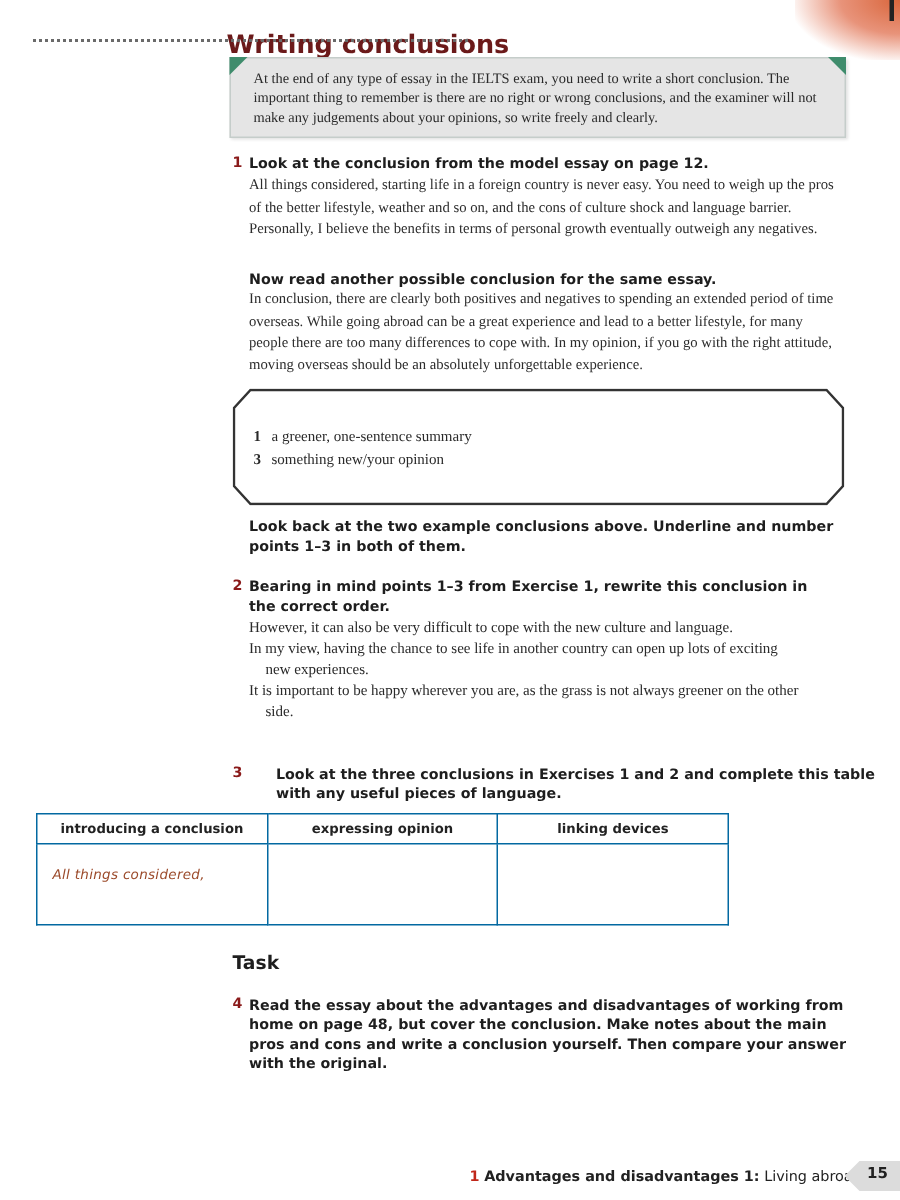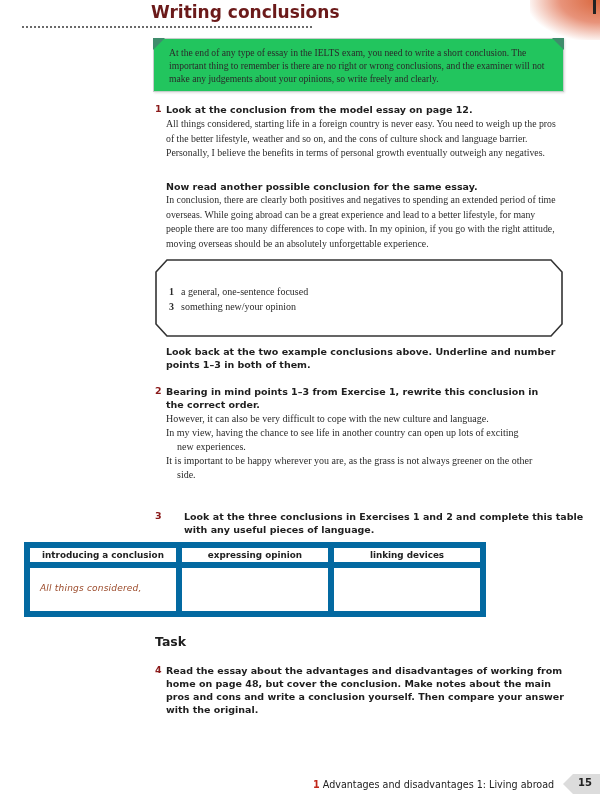--- a/index.html
+++ b/index.html
@@ -6,32 +6,32 @@
     html, body { width: 600px; height: 800px; background: #ffffff; overflow: hidden; }
     body { position: relative; font-family: "DejaVu Serif", serif; color: #222; }
 
     .corner-tab {
       position: absolute; right: 0; top: 0; width: 70px; height: 40px;
       background: radial-gradient(ellipse at 100% 0%, #d9663c 0%, #e8937a 40%, rgba(255,255,255,0) 75%);
     }
     .corner-mark { position: absolute; right: 4px; top: 0; width: 3px; height: 14px; background: #222; }
 
     .title {
-      position: absolute; left: 151px; top: 2px;
+      position: absolute; left: 151px; top: 20px;
       font-family: "DejaVu Sans", sans-serif; font-weight: bold; font-size: 17px;
       color: #6b1a1a; letter-spacing: 0px;
     }
     .title-rule {
       position: absolute; left: 22px; top: 26px; width: 290px; height: 0;
       border-top: 2px dotted #6a6a6a;
     }
 
     .intro-box {
       position: absolute; left: 153px; top: 38px; width: 411px; height: 54px;
-      background: #22c55e; border: 1px solid #c5cdca;
+      background: #e5e5e5; border: 1px solid #c5cdca;
       box-shadow: 1px 1px 2px rgba(0,0,0,0.12);
     }
     .intro-box .tri-l {
       position: absolute; left: -1px; top: -1px; width: 0; height: 0;
       border-top: 12px solid #3f8c6c; border-right: 12px solid transparent;
     }
     .intro-box .tri-r {
       position: absolute; right: -1px; top: -1px; width: 0; height: 0;
       border-top: 12px solid #3f8c6c; border-left: 12px solid transparent;
     }
@@ -69,42 +69,42 @@
     .list-items {
       position: absolute; left: 14px; top: 25px; list-style: none;
       font-family: "Liberation Serif", serif; font-size: 10px; line-height: 15px; color: #2a2a2a;
     }
     .list-items li span.n { font-weight: bold; display: inline-block; width: 12px; }
 
     .table {
       position: absolute; left: 24px; top: 542px; width: 462px; height: 75px;
       border-collapse: collapse; table-layout: fixed;
     }
-    .table th, .table td { border: 6px solid #0369a1; }
+    .table th, .table td { border: 1px solid #0369a1; }
     .table th {
       height: 20px; font-family: "DejaVu Sans", sans-serif; font-weight: bold;
       font-size: 8.8px; color: #222; text-align: center; vertical-align: middle;
     }
     .table td { vertical-align: top; padding: 8px 10px; }
     .handwriting {
       font-family: "DejaVu Sans", sans-serif; font-size: 9px; color: #9b4a2a;
       font-style: italic; letter-spacing: 0.2px;
     }
 
     .task-heading {
       position: absolute; left: 155px; top: 634px;
       font-family: "DejaVu Sans", sans-serif; font-weight: bold; font-size: 12.5px; color: #1e1e1e;
     }
 
     .footer {
       position: absolute; left: 313px; top: 779px; white-space: nowrap;
       font-family: "DejaVu Sans", sans-serif; font-size: 9.6px; color: #222;
     }
     .footer .num { color: #c0271a; font-weight: bold; }
-    .footer .bold { font-weight: normal; margin-top: 33px; }
+    .footer .bold { font-weight: bold; margin-top: 33px; }
     .page-tab {
       position: absolute; left: 563px; top: 774px; width: 37px; height: 20px;
       background: #dcdcdc; clip-path: polygon(10px 0, 100% 0, 100% 100%, 10px 100%, 0 50%);
     }
     .page-num {
       position: absolute; left: 578px; top: 777px;
       font-family: "DejaVu Sans", sans-serif; font-weight: bold; font-size: 10px; color: #222;
     }
   </style>
 </head>
@@ -127,21 +127,21 @@
 <div class="italic-block" style="left:166px; top:117px; width:396px;">All things considered, starting life in a foreign country is never easy. You need to weigh up the pros of the better lifestyle, weather and so on, and the cons of culture shock and language barrier. Personally, I believe the benefits in terms of personal growth eventually outweigh any negatives.</div>
 
 <div class="q-head" style="left:166px; top:180px; width:400px;">Now read another possible conclusion for the same essay.</div>
 <div class="italic-block" style="left:166px; top:193px; width:396px;">In conclusion, there are clearly both positives and negatives to spending an extended period of time overseas. While going abroad can be a great experience and lead to a better lifestyle, for many people there are too many differences to cope with. In my opinion, if you go with the right attitude, moving overseas should be an absolutely unforgettable experience.</div>
 
 <div class="list-box">
   <svg width="408" height="78" viewBox="0 0 408 78">
     <polygon points="12,1 396,1 407,13 407,65 396,77 12,77 1,65 1,13" fill="#ffffff" stroke="#333" stroke-width="1.6"></polygon>
   </svg>
   <ul class="list-items">
-    <li><span class="n">1</span><span>a general, one-sentence focused</span></li>
+    <li><span class="n">1</span><span>a greener, one-sentence summary</span></li>
     <li><span class="n">3</span><span>something new/your opinion</span></li>
   </ul>
 </div>
 
 <div class="q-head" style="left:166px; top:345px; width:400px;">Look back at the two example conclusions above. Underline and number points 1–3 in both of them.</div>
 
 <span class="q-num" style="left:155px; top:385px;">2</span>
 <div class="q-head" style="left:166px; top:385px; width:380px;">Bearing in mind points 1–3 from Exercise 1, rewrite this conclusion in the correct order.</div>
 <div class="plain-block" style="left:166px; top:412px; width:390px;">
   <p>However, it can also be very difficult to cope with the new culture and language.</p>

